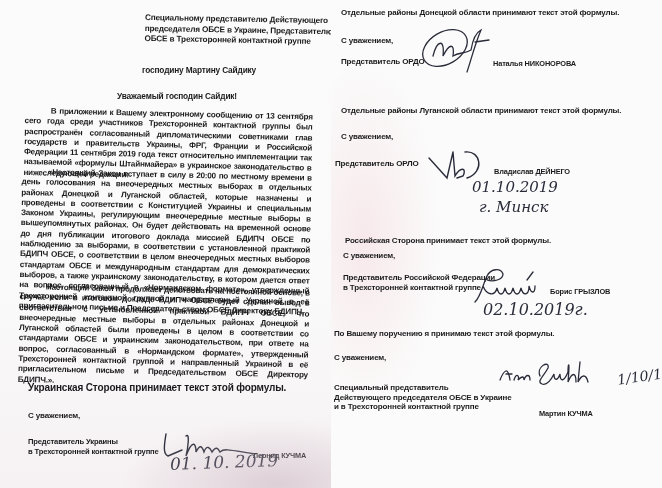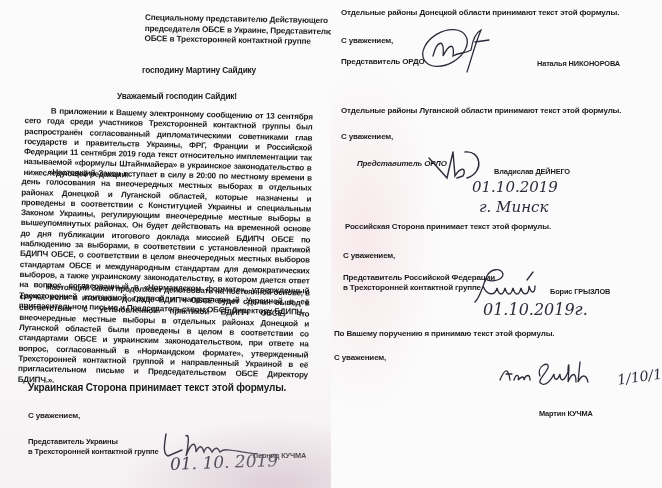--- a/index.html
+++ b/index.html
@@ -84,42 +84,45 @@
 
 <div class="page r" id="right-page">
 
   <div class="t" style="left:10px; top:8px;">Отдельные районы Донецкой области принимают текст этой формулы.</div>
   <div class="t" style="left:10px; top:36px;">С уважением,</div>
   <div class="t" style="left:10px; top:57px;">Представитель ОРДО</div>
   <svg class="sig" style="left:84px; top:26px;" width="80" height="50">
     <ellipse cx="30" cy="22" rx="24" ry="16" transform="rotate(-30 30 22)" fill="none" stroke="#2a2c3a" stroke-width="1.3"></ellipse>
     <path d="M18 30 C22 14 30 12 28 30 C34 18 40 16 38 30 C44 26 50 28 56 24 C58 12 62 6 66 4 C60 18 56 34 52 46 M60 16 L74 14" fill="none" stroke="#2a2c3a" stroke-width="1.3" stroke-linecap="round"></path>
   </svg>
-  <div class="t" style="left:162px; top:59px; font-size:7.4px;margin-left:44px;">Наталья НИКОНОРОВА</div>
+  <div class="t" style="left:162px; top:59px; font-size:7.4px;">Наталья НИКОНОРОВА</div>
 
   <div class="t" style="left:10px; top:106px;">Отдельные районы Луганской области принимают текст этой формулы.</div>
   <div class="t" style="left:10px; top:132px;">С уважением,</div>
-  <div class="t" style="left:26px; top:159px;font-style:italic;">Представитель ОРЛО</div>
+  <div class="t" style="left:4px; top:159px;">Представитель ОРЛО</div>
   <svg class="sig" style="left:96px; top:148px;" width="60" height="36">
     <path d="M2 10 L20 30 L26 4 M26 4 L28 28 C34 18 40 20 36 28 L30 30 M38 4 C54 2 58 24 40 30" fill="none" stroke="#2a2c3a" stroke-width="1.4" stroke-linecap="round"></path>
   </svg>
   <div class="t" style="left:163px; top:167px; font-size:7.4px;">Владислав ДЕЙНЕГО</div>
   <div class="hand" style="left:141px; top:178px; font-size:15px;">01.10.2019</div>
   <div class="hand" style="left:148px; top:198px; font-size:15px;">г. Минск</div>
 
-  <div class="t" style="left:14px; top:222px;">Российская Сторона принимает текст этой формулы.</div>
+  <div class="t" style="left:14px; top:236px;">Российская Сторона принимает текст этой формулы.</div>
   <div class="t" style="left:12px; top:251px;">С уважением,</div>
   <div class="t rep-r" style="left:12px; top:273px;">Представитель Российской Федерации
 в Трехсторонней контактной группе</div>
   <svg class="sig" style="left:142px; top:266px;" width="80" height="40">
     <path d="M2 36 C8 30 10 18 14 10 C18 2 28 2 30 8 C30 14 20 16 14 14 M10 20 C14 30 22 30 24 22 C26 30 30 30 32 22 C34 30 38 30 40 22 C42 30 46 30 48 22 C50 30 56 30 56 20 C58 28 62 28 62 20 M54 14 L60 6" fill="none" stroke="#2a2c3a" stroke-width="1.3" stroke-linecap="round"></path>
   </svg>
   <div class="t" style="left:219px; top:287px; font-size:7.4px;">Борис ГРЫЗЛОВ</div>
-  <div class="hand" style="left:152px; top:300px; font-size:16px;">01.10.2019г.</div>
+  <div class="hand" style="left:152px; top:300px; font-size:16px;">02.10.2019г.</div>
 
   <div class="t" style="left:3px; top:329px;">По Вашему поручению я принимаю текст этой формулы.</div>
   <div class="t" style="left:3px; top:353px;">С уважением,</div>
+  <div class="t rep-r" style="left:3px; top:383px;">Специальный представитель
+Действующего председателя ОБСЕ в Украине
+и в Трехсторонней контактной группе</div>
   <svg class="sig" style="left:165px; top:356px;" width="120" height="32">
     <path d="M4 24 C8 14 12 10 14 24 M10 18 L16 18 M18 24 C20 16 24 20 22 24 C26 20 28 20 28 24 C30 18 34 18 34 24 M44 20 C40 10 54 4 52 12 C48 20 40 26 46 28 C52 30 56 22 58 18 C58 26 62 24 64 18 C64 26 68 26 72 16 C72 6 74 4 72 26 C76 16 80 16 80 26 M84 6 L82 26 C86 18 90 18 92 26" fill="none" stroke="#2a2c3a" stroke-width="1.3" stroke-linecap="round"></path>
   </svg>
   <div class="hand" style="left:286px; top:368px; font-size:14px; transform:rotate(-8deg);">1/10/19</div>
   <div class="t" style="left:208px; top:409px; font-size:7.4px;">Мартин КУЧМА</div>
 </div>
 
 </body></html>

